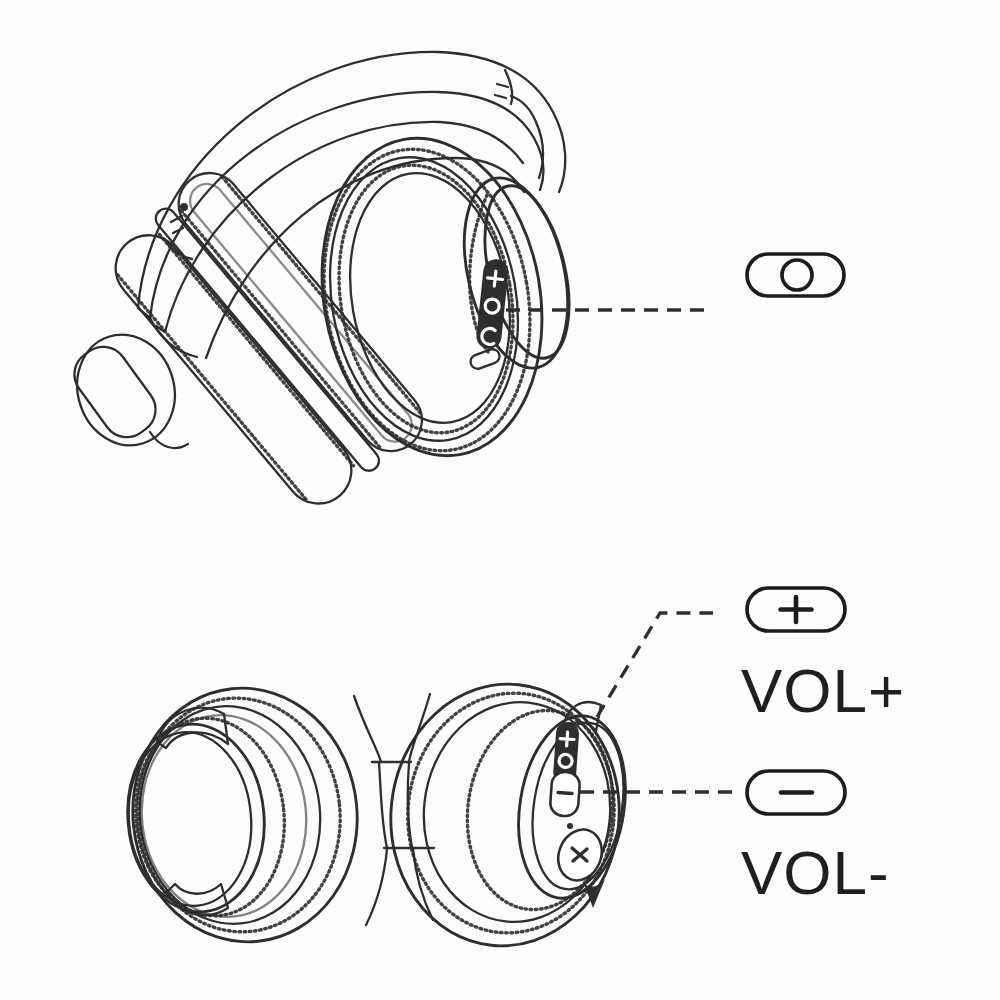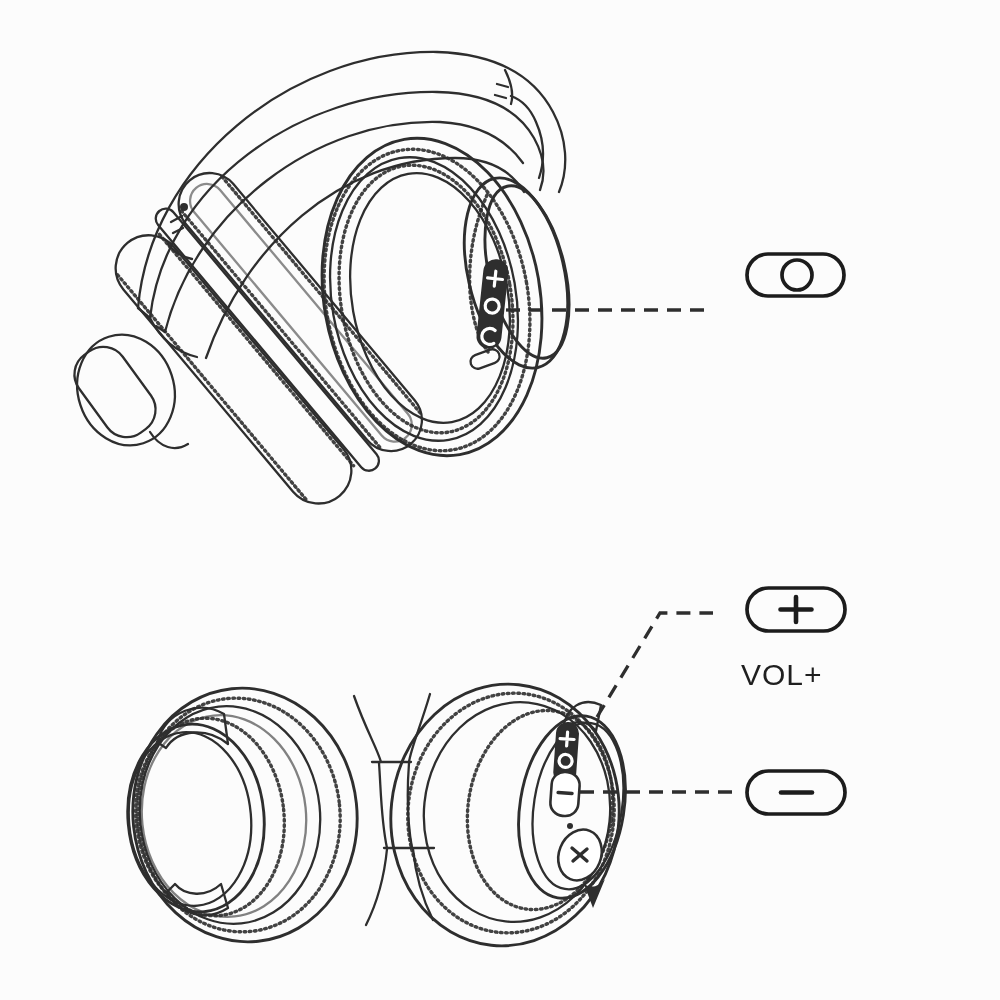--- a/index.html
+++ b/index.html
@@ -23,21 +23,21 @@
   .darkfill{fill:var(--line);stroke:none;}
   .whitefill{fill:#fff;stroke:var(--line);stroke-width:2.6;}
   .glyph-w{fill:none;stroke:#fff;stroke-width:3.2;stroke-linecap:round;}
   .glyph-d{fill:none;stroke:var(--line);stroke-width:3.4;stroke-linecap:round;}
   .dash{fill:none;stroke:var(--line);stroke-width:3.3;stroke-dasharray:14 9;stroke-linecap:butt;}
   .pill{fill:none;stroke:#1c1c1c;stroke-width:3.7;}
   .pill-glyph{fill:none;stroke:#1c1c1c;stroke-width:4.6;stroke-linecap:round;}
   .vol-label{
     position:absolute;
     color:var(--text);
-    font-size:30px;
+    font-size:62px;
     font-weight:400;
     letter-spacing:1px;
     line-height:1;
     user-select:none;
   }
   #vol-up-label{left:741px;top:660px;}
   #vol-down-label{left:741px;top:842px;}
 </style>
 </head>
 <body>
@@ -202,13 +202,14 @@
 
   <g>
     <rect class="pill" x="747" y="771" width="98" height="43" rx="21.5"></rect>
     <g>
       <path class="pill-glyph" d="M781,792.5 h31"></path>
     </g>
   </g>
 </svg>
 
 <div class="vol-label" id="vol-up-label">VOL+</div>
+<div class="vol-label" id="vol-down-label">VOL-</div>
 </div>
 
 </body></html>

